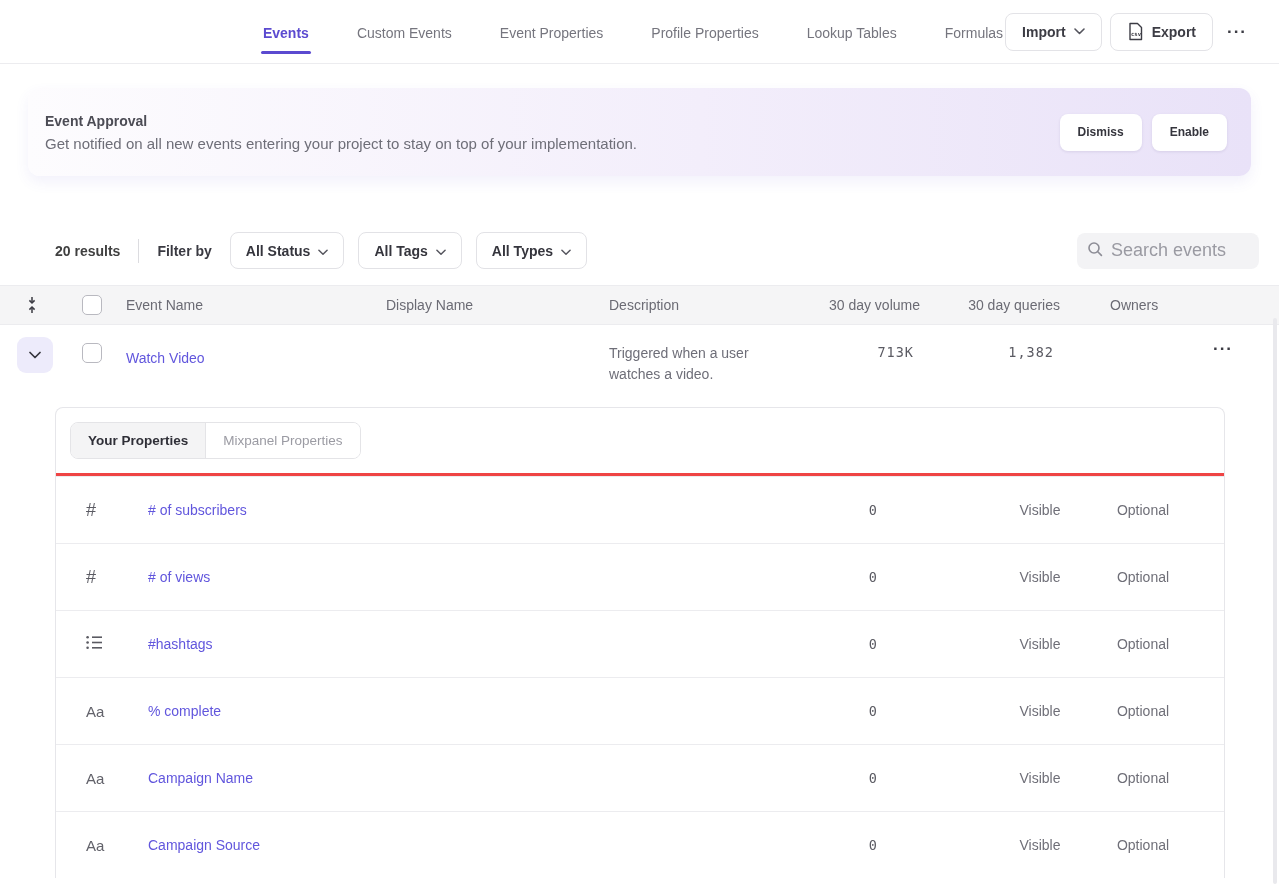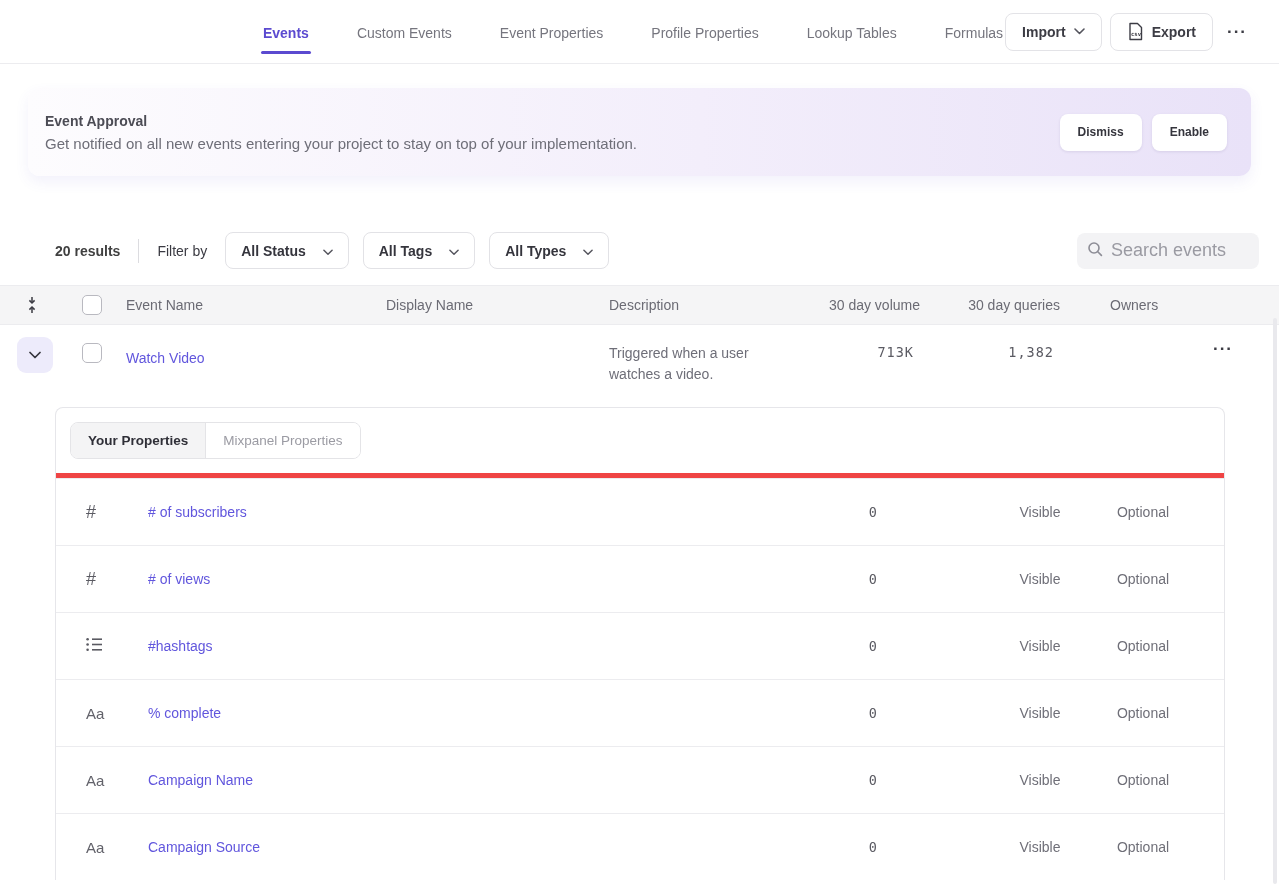--- a/index.html
+++ b/index.html
@@ -26,22 +26,22 @@
   .banner-title { font-weight:700; font-size:14px; color:#4c4c55; margin-bottom:6px; }
   .banner-desc { font-size:15px; color:#6e6e78; }
   .banner-actions { display:flex; gap:10px; }
   .banner-btn { height:37px; padding:0 18px; background:#fff; border:none; border-radius:8px;
     font-size:12px; font-weight:600; color:#35353d; cursor:pointer; box-shadow:0 1px 3px rgba(40,30,90,0.10); }
 
   
   .filter-row { margin:56px 20px 0 55px; display:flex; align-items:center; height:37px; }
   .results { font-weight:700; color:#404040; }
   .vdiv { width:1px; height:24px; background:#dcdce0; margin:0 18px; }
-  .filter-by { font-weight:400; color:#3a3a42; margin-right:18px; }
-  .dropdown { display:inline-flex; align-items:center; gap:17px; height:37px; padding:0 15px;
+  .filter-by { font-weight:700; color:#3a3a42; margin-right:18px; }
+  .dropdown { display:inline-flex; align-items:center; gap:8px; height:37px; padding:0 15px;
     border:1px solid #e2e2e6; border-radius:8px; background:#fff; font-weight:700; font-size:14px; color:#35353d; cursor:pointer; margin-right:14px; }
   .search { margin-left:auto; margin-right:0; width:182px; height:36px; background:#f3f3f5; border-radius:8px;
     display:flex; align-items:center; padding:0 10px; gap:8px; }
   .search input { border:none; outline:none; background:transparent; font-size:18px; color:#3a3a42; width:100%;
     font-family:"Liberation Sans", sans-serif; }
   .search input::placeholder { color:#9a9aa2; }
 
   
   .tgrid { display:grid; grid-template-columns:64px 62px 260px 223px 191px 120px 140px 1fr; }
   .thead { margin-top:16px; height:40px; background:#f5f5f6; border-top:1px solid #ececef; border-bottom:1px solid #ececef; align-items:center; color:#6b6b74; font-size:14px; }
@@ -54,21 +54,21 @@
   .erow { align-items:start; background:#fff; padding-top:12px; padding-bottom:22px; }
   .expander { width:36px; height:36px; border-radius:9px; background:#edebfb; display:flex; align-items:center; justify-content:center; cursor:pointer; margin-left:17px; }
   .erow .cb-cell { padding-top:6px; }
   .event-link { color:#6156dd; cursor:pointer; padding-top:13px; display:inline-block; }
   .desc { color:#6e6e78; padding-top:6px; line-height:21px; max-width:175px; }
   .num { font-family:"DejaVu Sans Mono", monospace; color:#5a5a62; letter-spacing:1px; text-align:right; padding-top:7px; padding-right:6px; font-size:13.5px; }
   .owners-cell { display:flex; justify-content:flex-end; padding-right:40px; padding-top:2px; }
 
   
   .panel { margin:0 54px 0 55px; border:1px solid #e6e6ea; border-bottom:none; border-radius:8px 8px 0 0; background:#fff; }
-  .panel-tabs-wrap { padding:14px; border-bottom:5px solid #ef4444; }
+  .panel-tabs-wrap { padding:14px; border-bottom:3px solid #ef4444; }
   .seg { display:inline-flex; border:1px solid #e4e4e7; border-radius:8px; overflow:hidden; }
   .seg-item { padding:10px 17px; font-size:13.5px; cursor:pointer; color:#9b9ba3; background:#fff; }
   .seg-item.active { background:#f4f4f5; color:#2f2f37; font-weight:700; border-right:1px solid #e4e4e7; }
   .pgrid { display:grid; grid-template-columns:30px 62px 1fr 100px 114px 96px 110px 26px; align-items:center; }
   .prow { height:67px; border-top:1px solid #ececef; }
   .prow:first-of-type { border-top:none; }
   .ptype { grid-column:2; color:#62626a; font-size:15px; }
   .ptype.hash { font-size:18px; color:#5a5a62; }
   .pname { color:#6156dd; cursor:pointer; }
   .pcount { font-family:"DejaVu Sans Mono", monospace; color:#5a5a62; text-align:right; letter-spacing:1px; font-size:13.5px; }

